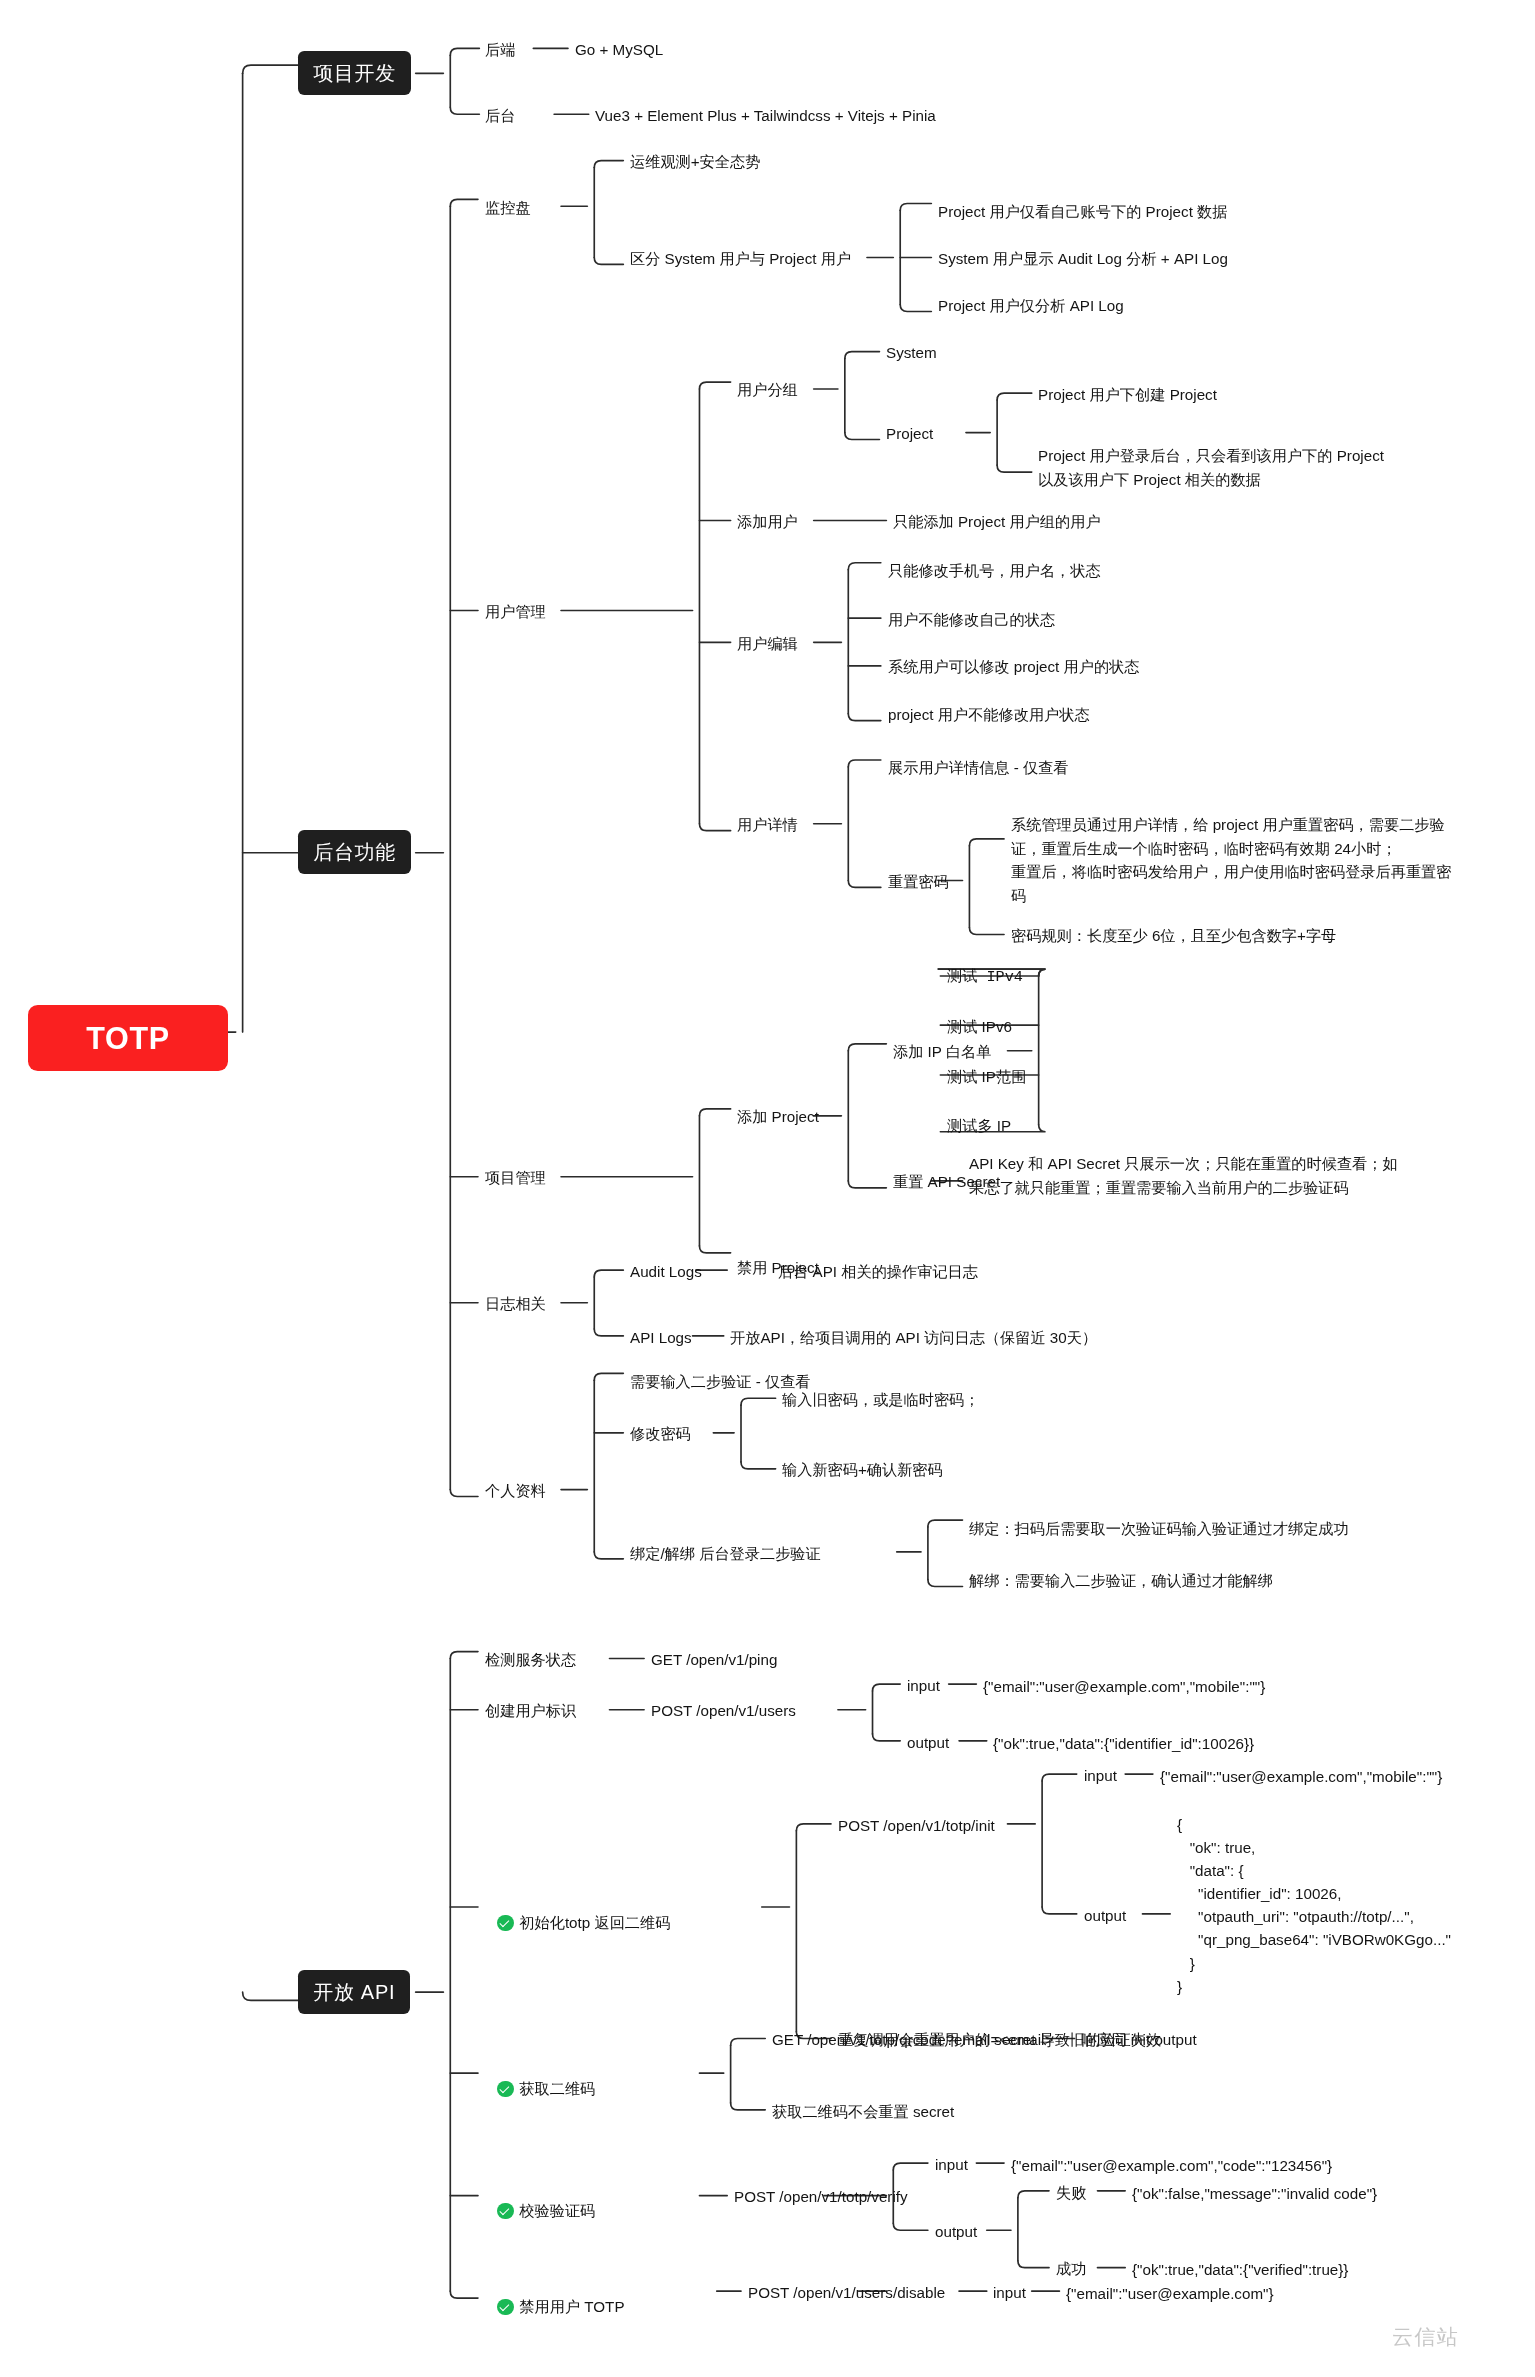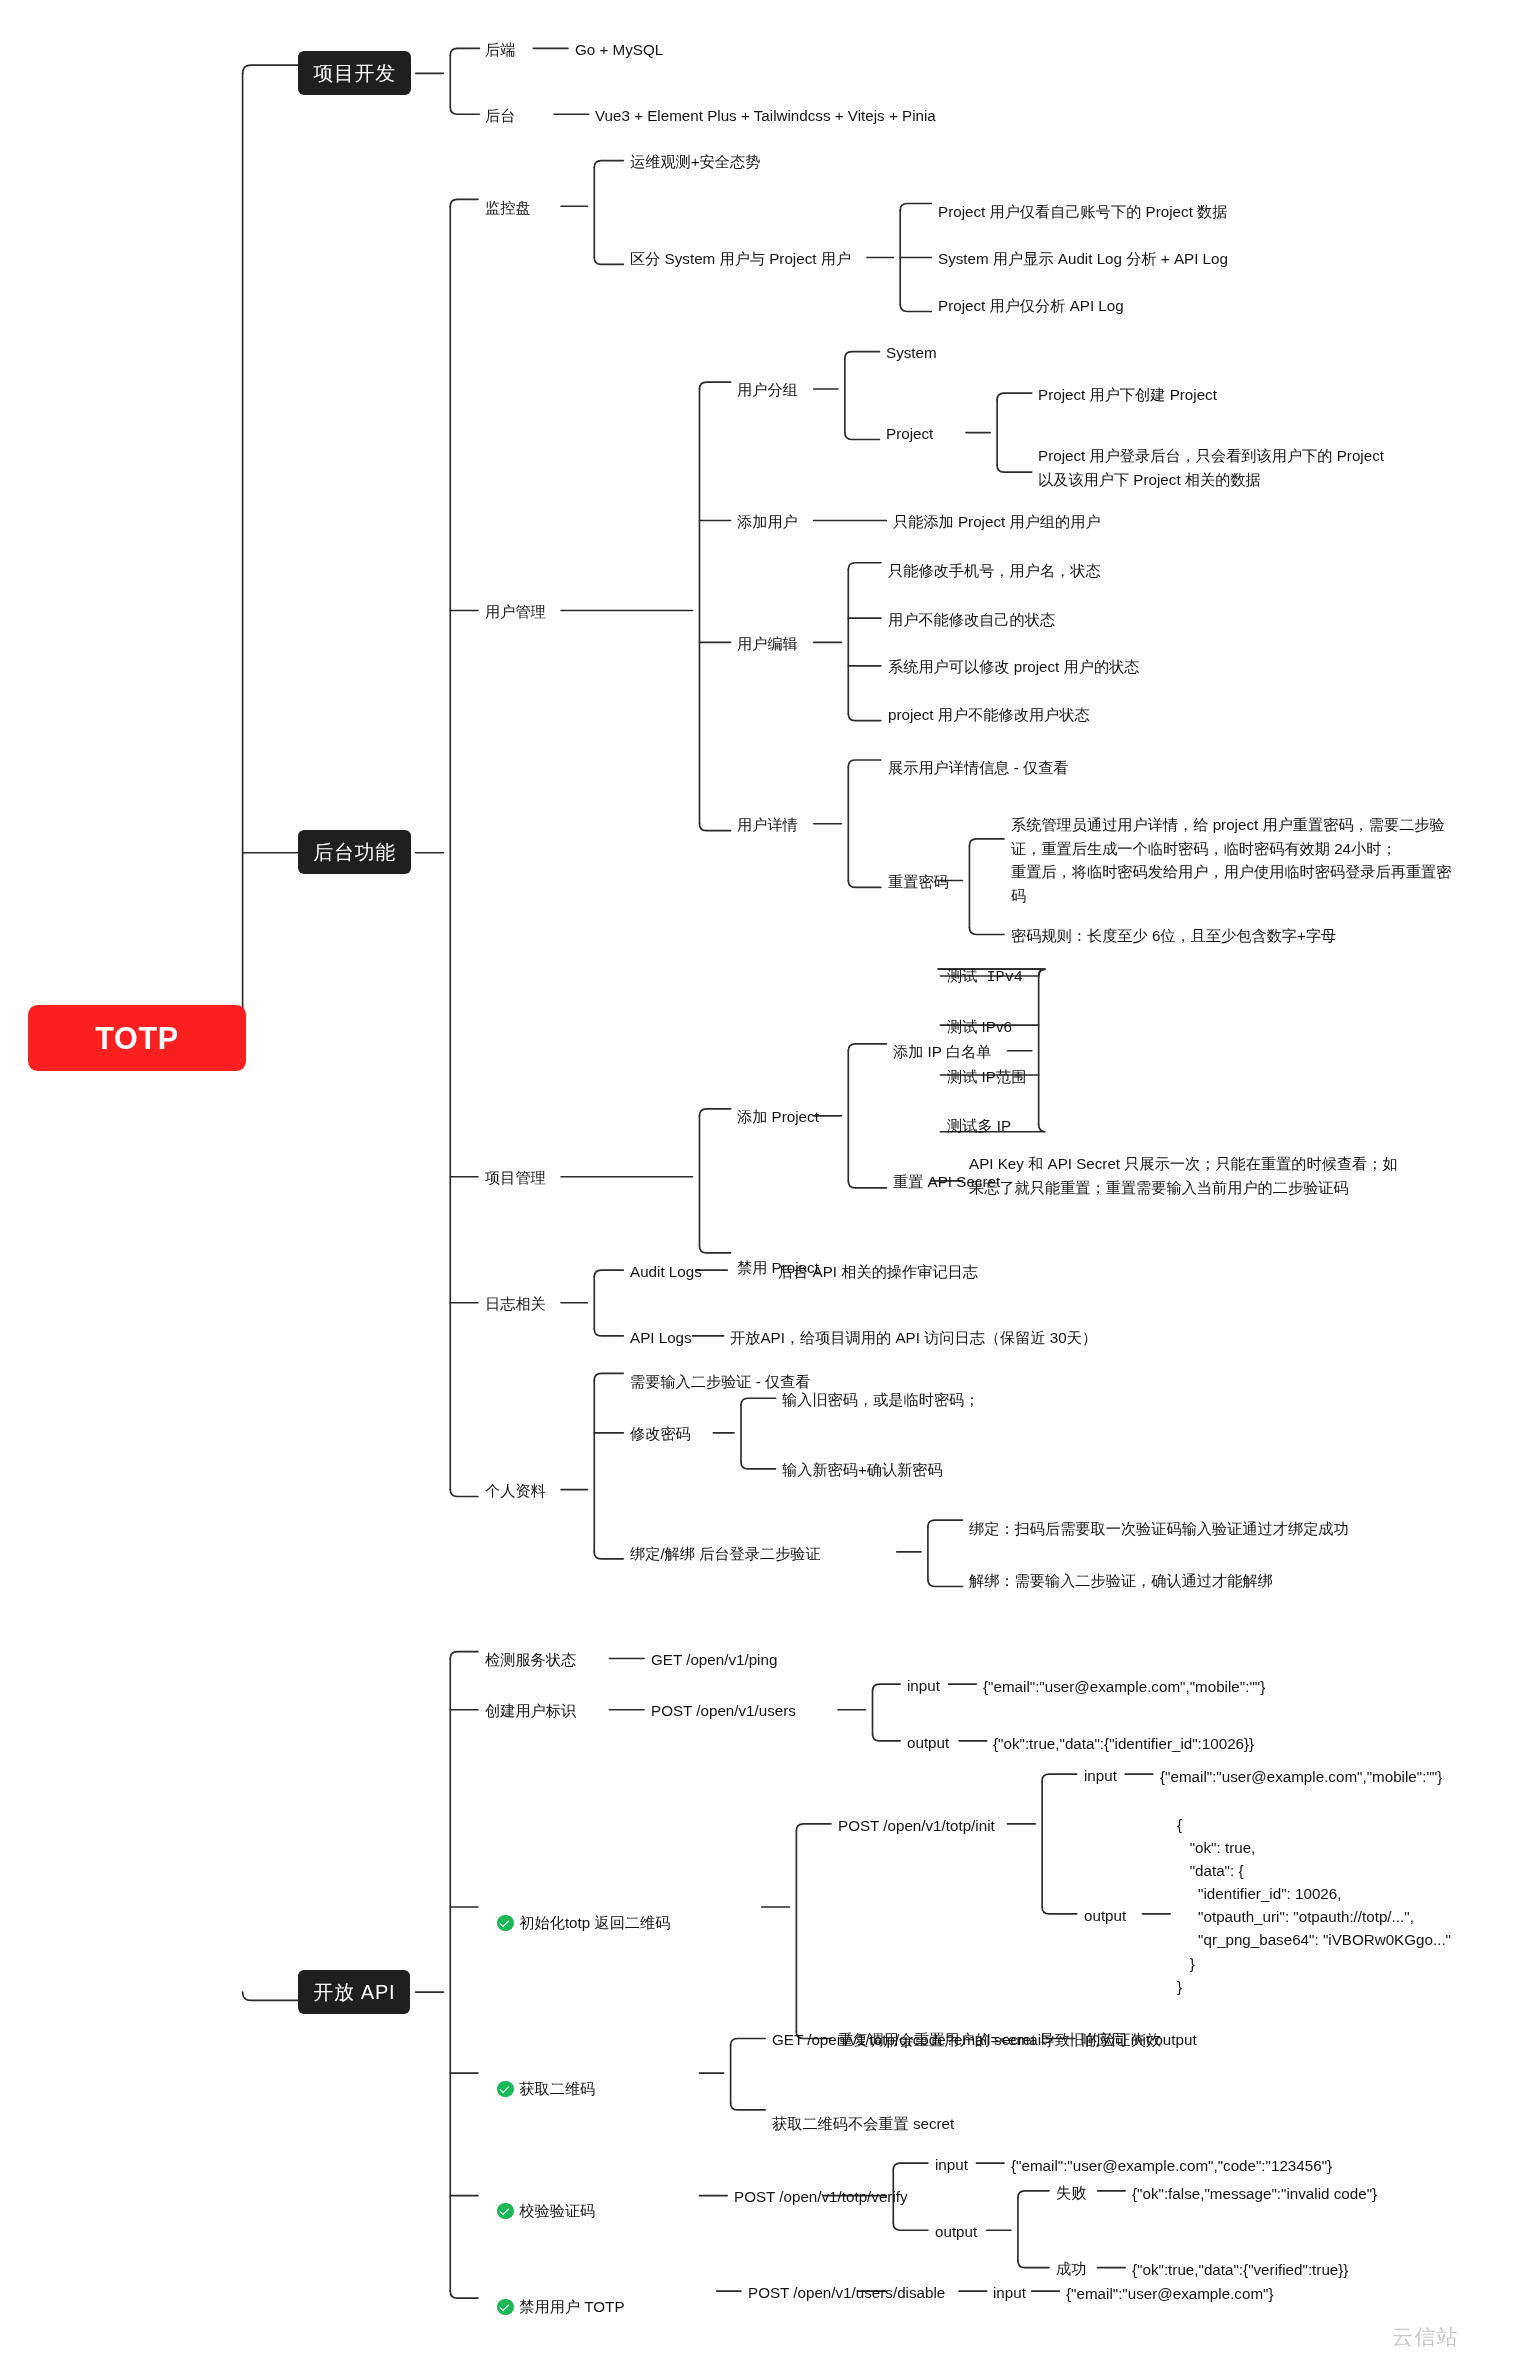--- a/index.html
+++ b/index.html
@@ -283,21 +283,21 @@
       <path d="M1585,3165 H1625"></path>
       <path d="M1585,3276 H1625"></path>
 
       <path d="M1035,3310 H1070"></path>
       <path d="M1240,3310 H1280"></path>
       <path d="M1385,3310 H1425"></path>
       <path d="M1490,3310 H1530"></path>
     </g>
   </svg>
 
-  <div class="node node-root" style="left:28px; top:1005px; width:218px;">TOTP</div>
+  <div class="node node-root" style="left:28px; top:1005px; width:200px;">TOTP</div>
 
   <div class="node node-l1" style="left:298px; top:51px;">项目开发</div>
 
   <div class="node node-l1" style="left:298px; top:830px;">后台功能</div>
 
   <div class="node node-l1" style="left:298px; top:1970px;text-align:center;">开放 API</div>
 
   <div class="node node-text" style="left:485px; top:39px;">后端</div>
   <div class="node node-text" style="left:575px; top:39px;">Go + MySQL</div>
 
@@ -401,21 +401,21 @@
   <div class="node node-text" style="left:838px; top:2029px;">重复调用会重置用户的 secret 导致旧的验证失效</div>
 
   <div class="node" style="left:485px; top:2062px;">
     <span class="check-wrap">
       <span class="check-icon"></span>
       <span class="node-text">获取二维码</span>
     </span>
   </div>
   <div class="node node-text" style="left:772px; top:2029px;">GET /open/v1/totp/qrcode?email=&lt;email&gt;</div>
   <div class="node node-text" style="left:1081px; top:2029px;">响应同 init output</div>
-  <div class="node node-text" style="left:772px; top:2101px;margin-top:12px;">获取二维码不会重置 secret</div>
+  <div class="node node-text" style="left:772px; top:2101px;">获取二维码不会重置 secret</div>
 
   <div class="node" style="left:485px; top:2184px;">
     <span class="check-wrap">
       <span class="check-icon"></span>
       <span class="node-text">校验验证码</span>
     </span>
   </div>
   <div class="node node-text" style="left:734px; top:2186px;">POST /open/v1/totp/verify</div>
   <div class="node node-text" style="left:935px; top:2154px;">input</div>
   <div class="node node-text mono-json" style="left:1011px; top:2154px;">{"email":"user@example.com","code":"123456"}</div>

